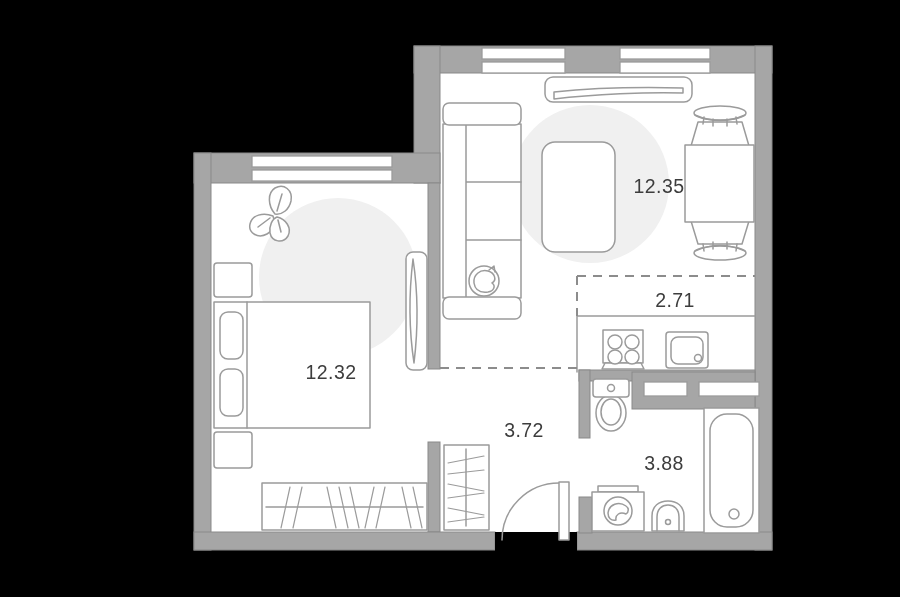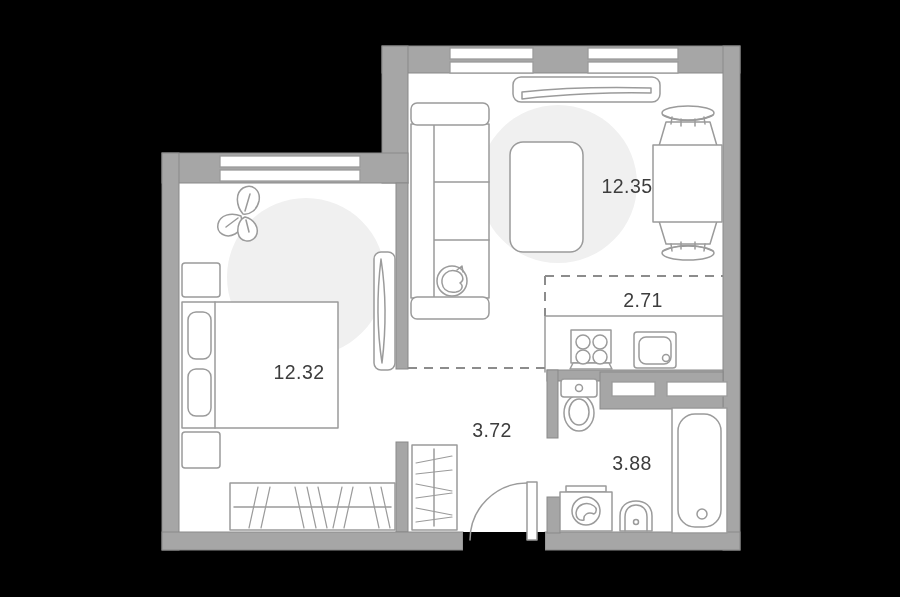--- a/index.html
+++ b/index.html
@@ -1,16 +1,16 @@
 <!DOCTYPE html>
 <html><head>
 <meta charset="utf-8">
 <style>
   html, body { margin: 0; padding: 0; background: #000; }
-  .stage { width: 776px; height: 597px; position: relative; overflow: hidden; }
+  .stage { width: 776px; height: 597px; position: relative; overflow: hidden; margin-left: 32px; }
   svg { display: block; }
   text {
     font-family: "Liberation Sans", sans-serif;
     font-size: 19.5px;
     letter-spacing: 0.4px;
   }
 </style>
 </head>
 <body>
 

